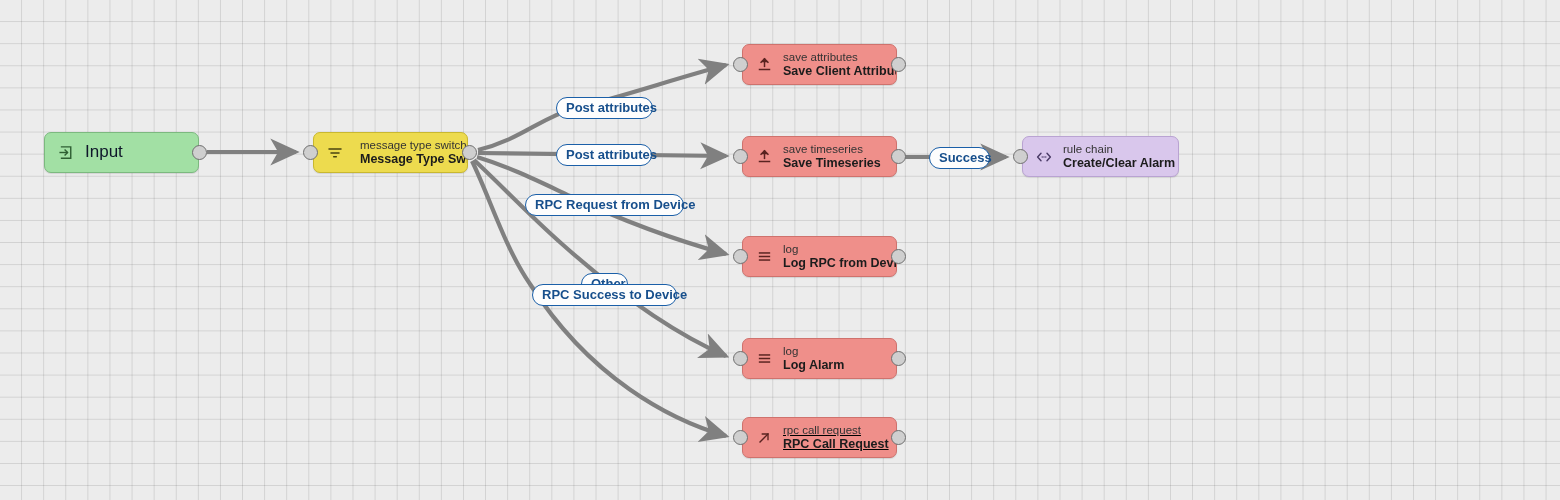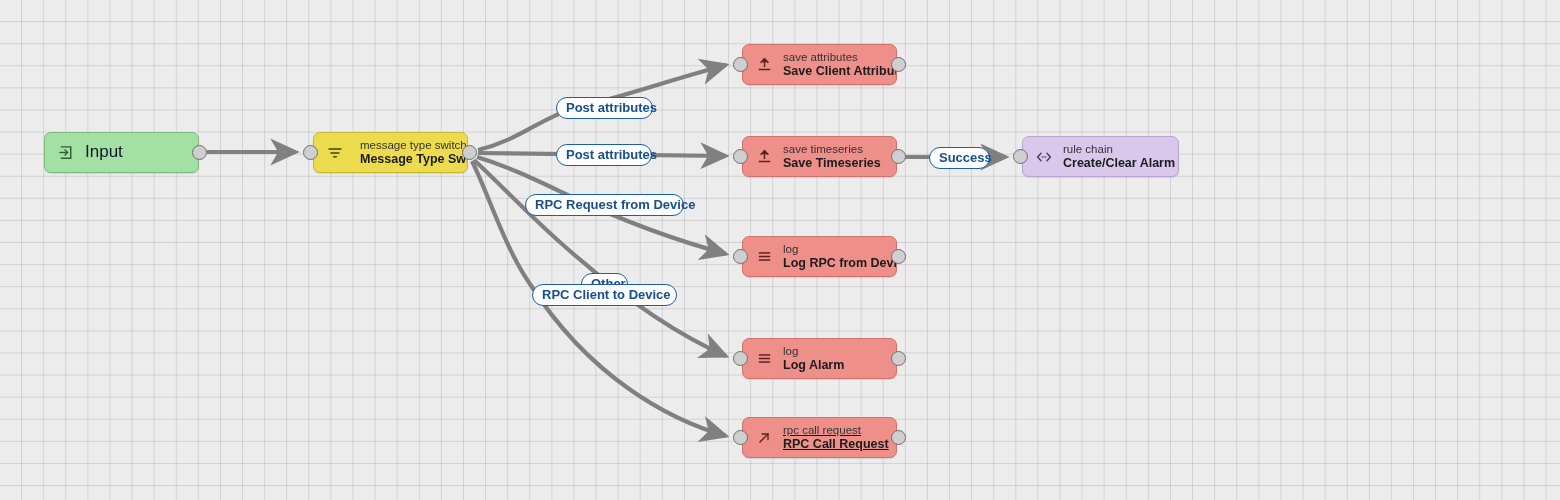--- a/index.html
+++ b/index.html
@@ -277,17 +277,17 @@
   <div class="port" style="left:1013px; top:149px;"></div>
 
   <div class="pill" style="left:556px; top:97px; width:97px;">Post attributes</div>
 
   <div class="pill" style="left:556px; top:144px; width:96px;">Post attributes</div>
 
   <div class="pill" style="left:525px; top:194px; width:159px;">RPC Request from Device</div>
 
   <div class="pill" style="left:581px; top:244px; width:47px;margin-top:29px;">Other</div>
 
-  <div class="pill" style="left:532px; top:284px; width:145px;">RPC Client to Device</div>
+  <div class="pill" style="left:532px; top:284px; width:145px;">RPC Success to Device</div>
 
   <div class="pill" style="left:929px; top:147px; width:61px;">Success</div>
 
 </div>
 
 </body></html>

